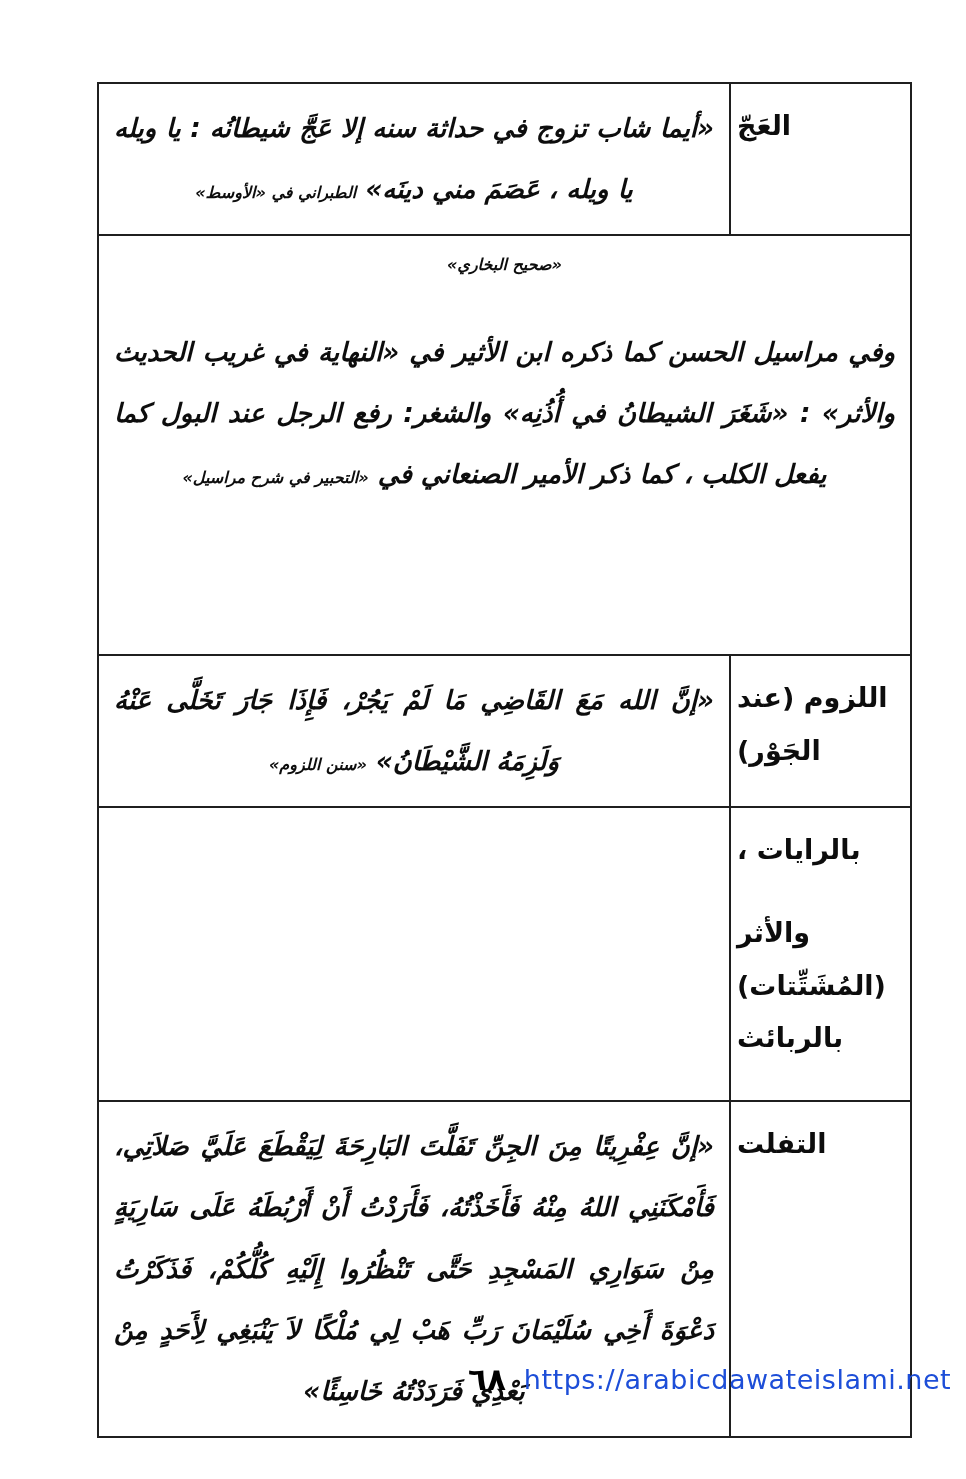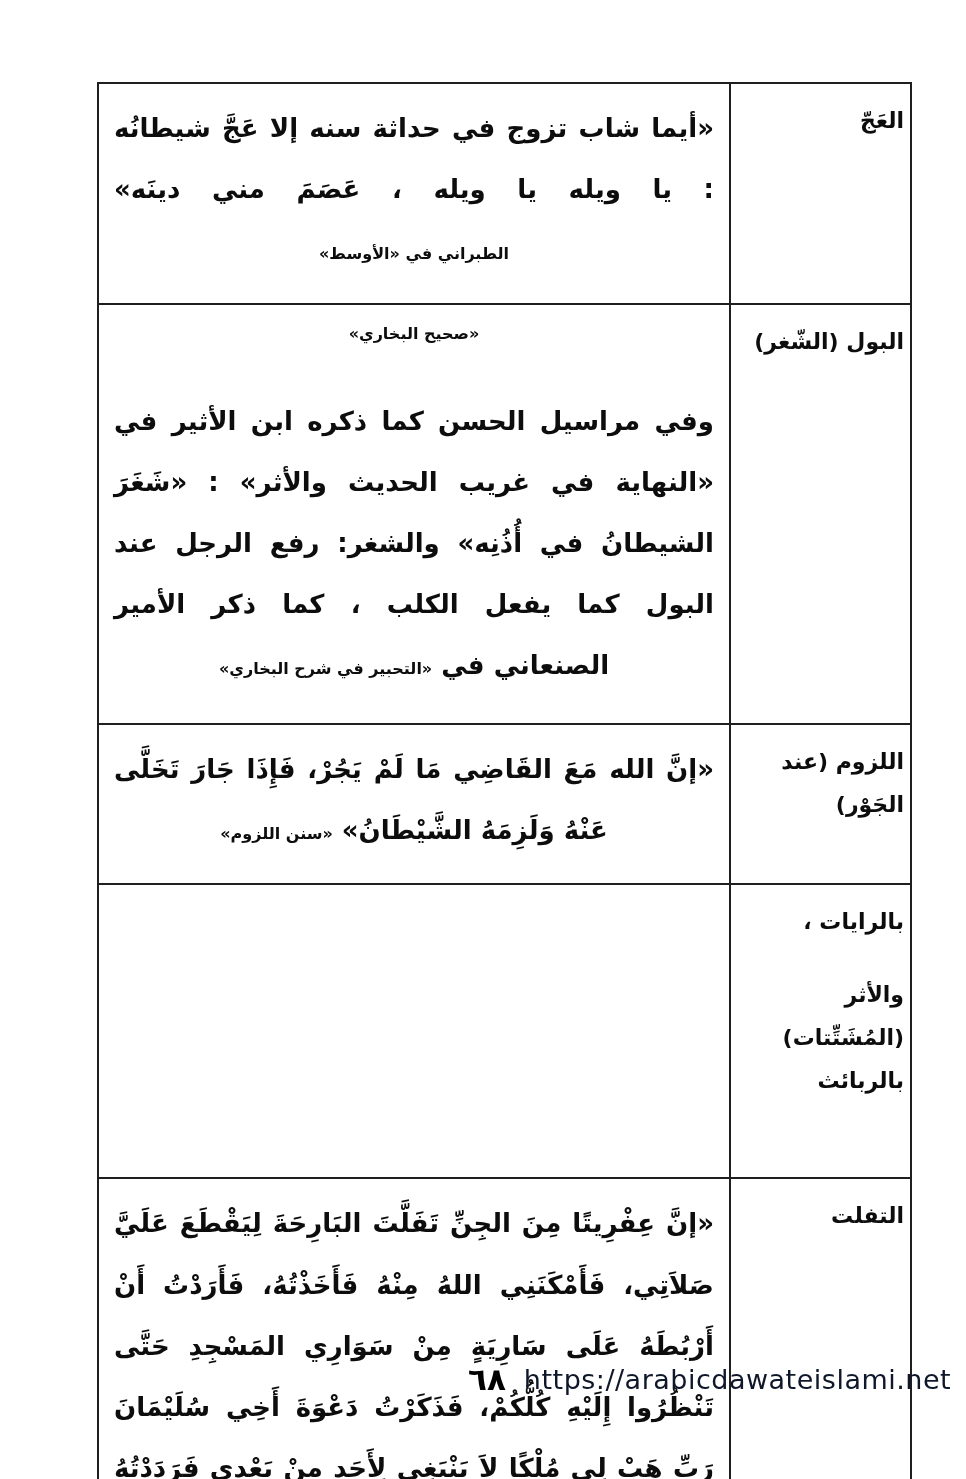--- a/index.html
+++ b/index.html
@@ -11,26 +11,26 @@
   .scan-table{
     position:absolute;left:97px;top:82px;width:815px;
     border:2px solid #1f1f1f;direction:rtl;box-sizing:border-box;
     background:#fff;
   }
   .t-row{display:flex;border-bottom:2px solid #1f1f1f;}
   .t-row:last-child{border-bottom:none;}
   .term-cell{
     flex:0 0 181px;width:181px;box-sizing:border-box;
     border-left:2px solid #1f1f1f;
-    text-align:right;padding:16px 6px 10px;
-    font-size:22px;font-weight:bold;line-height:1.95;color:#0d0d0d;
+    text-align:left;padding:16px 6px 10px;
+    font-size:27px;font-weight:bold;line-height:1.95;color:#0d0d0d;
   }
   .term-line{display:block;white-space:nowrap;}
   .term-gap{margin-top:30px;}
-  .body-cell{flex:1 1 auto;box-sizing:border-box;padding:6px 15px 18px;}
+  .body-cell{flex:1 1 auto;box-sizing:border-box;padding:6px 15px 10px;font-style:italic;}
   .txt{
     font-size:26px;font-weight:bold;line-height:2.35;margin:8px 0 4px;
     text-align:justify;color:#0d0d0d;
   }
   .p-last-center{text-align-last:center;}
   .p-last-right{text-align-last:right;}
   .p-justify-full{text-align-last:justify;}
   .gap-top{margin-top:44px;}
   .src{font-size:16px;font-weight:600;white-space:nowrap;}
   .src-line{
@@ -57,26 +57,23 @@
   <div class="t-row r0">
     <div class="term-cell">
       <span class="term-line">العَجّ</span>
     </div>
     <div class="body-cell">
       <p class="txt p-last-center"><span>«أيما شاب تزوج في حداثة سنه إلا عَجَّ شيطانُه : يا ويله يا ويله ، عَصَمَ مني دينَه»</span> <span class="src">الطبراني في «الأوسط»</span></p>
     </div>
   </div>
 
   <div class="t-row r1">
-    <div class="term-cell">
-      <span class="term-line">البول (الشّغر)</span>
-    </div>
     <div class="body-cell">
       <p class="src-line">«صحيح البخاري»</p>
-      <p class="txt p-last-center gap-top"><span>وفي مراسيل الحسن كما ذكره ابن الأثير في «النهاية في غريب الحديث والأثر» : «شَغَرَ الشيطانُ في أُذُنِه» والشغر: رفع الرجل عند البول كما يفعل الكلب ، كما ذكر الأمير الصنعاني في</span> <span class="src">«التحبير في شرح البخاري»</span></p>
+      <p class="txt p-last-center gap-top"><span>وفي مراسيل الحسن كما ذكره ابن الأثير في «النهاية في غريب الحديث والأثر» : «شَغَرَ الشيطانُ في أُذُنِه» والشغر: رفع الرجل عند البول كما يفعل الكلب ، كما ذكر الأمير الصنعاني في</span> <span class="src">«التحبير في شرح مراسيل»</span></p>
     </div>
   </div>
 
   <div class="t-row r2">
     <div class="term-cell">
       <span class="term-line">اللزوم (عند</span>
       <span class="term-line">الجَوْر)</span>
     </div>
     <div class="body-cell">
       <p class="txt p-last-center"><span>«إنَّ الله مَعَ القَاضِي مَا لَمْ يَجُرْ، فَإِذَا جَارَ تَخَلَّى عَنْهُ وَلَزِمَهُ الشَّيْطَانُ»</span> <span class="src">«سنن اللزوم»</span></p>
@@ -98,14 +95,14 @@
     </div>
     <div class="body-cell">
       <p class="txt p-last-center"><span>«إنَّ عِفْرِيتًا مِنَ الجِنِّ تَفَلَّتَ البَارِحَةَ لِيَقْطَعَ عَلَيَّ صَلاَتِي، فَأَمْكَنَنِي اللهُ مِنْهُ فَأَخَذْتُهُ، فَأَرَدْتُ أَنْ أَرْبُطَهُ عَلَى سَارِيَةٍ مِنْ سَوَارِي المَسْجِدِ حَتَّى تَنْظُرُوا إِلَيْهِ كُلُّكُمْ، فَذَكَرْتُ دَعْوَةَ أَخِي سُلَيْمَانَ رَبِّ هَبْ لِي مُلْكًا لاَ يَنْبَغِي لِأَحَدٍ مِنْ بَعْدِي فَرَدَدْتُهُ خَاسِئًا»</span> </p>
     </div>
   </div>
 
 </div>
 
 <div class="footer">
   <span class="page-num">٦٨</span>
-  <span class="site-url" style="color:#0f172a">https://arabicdawateislami.net</span>
+  <span class="site-url" style="color:#1d4ed8">https://arabicdawateislami.net</span>
 </div>
 
 </body></html>

